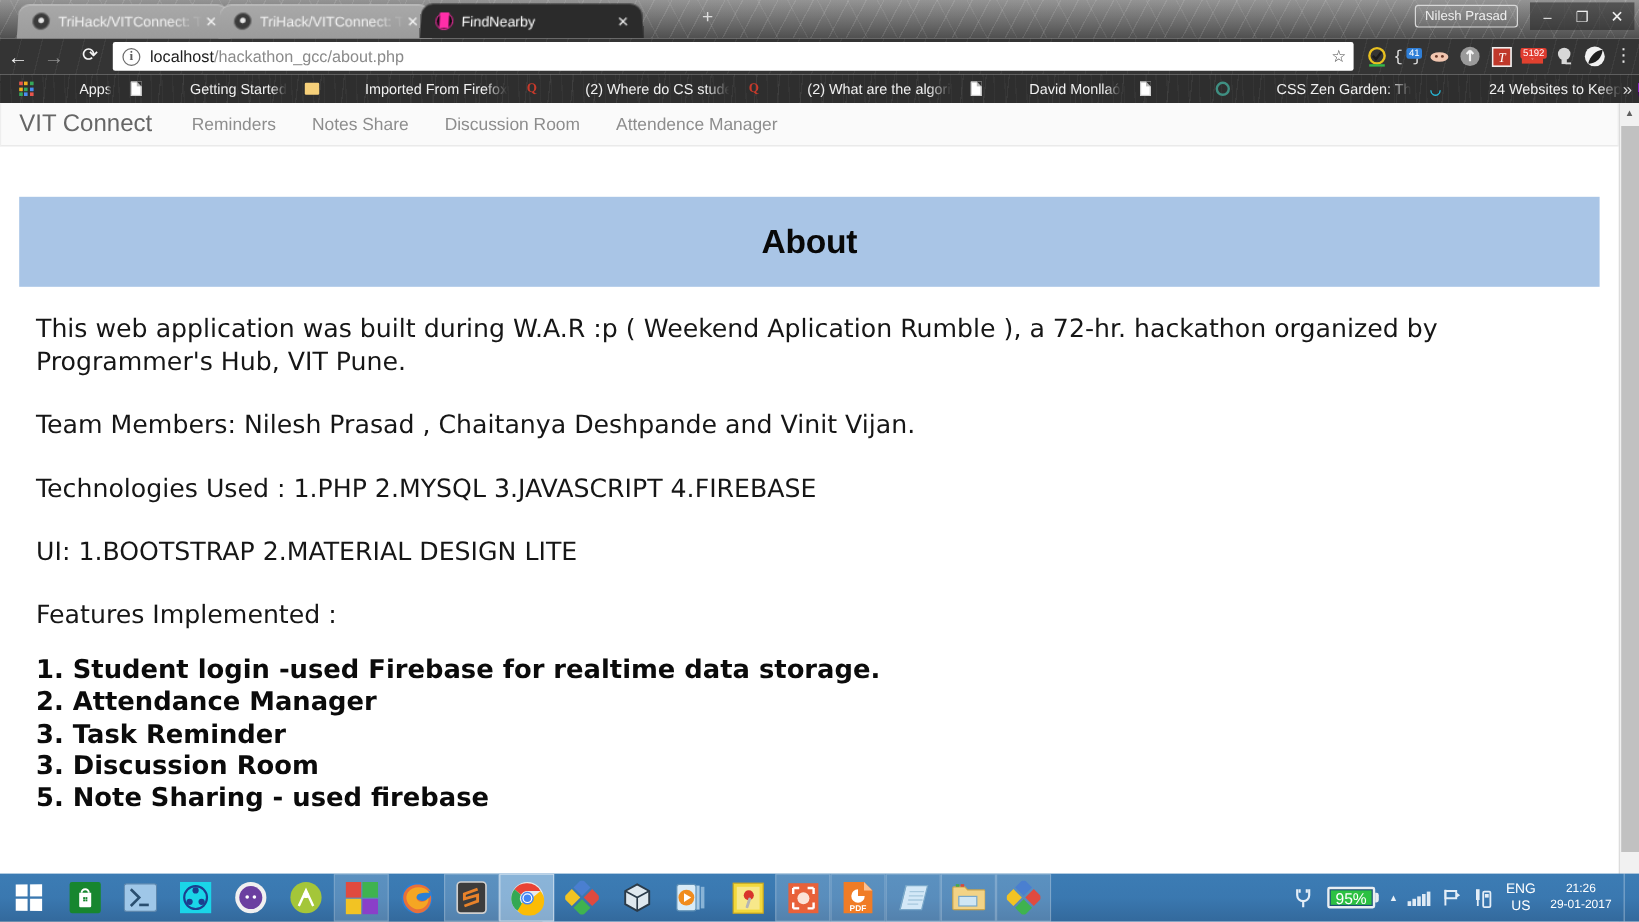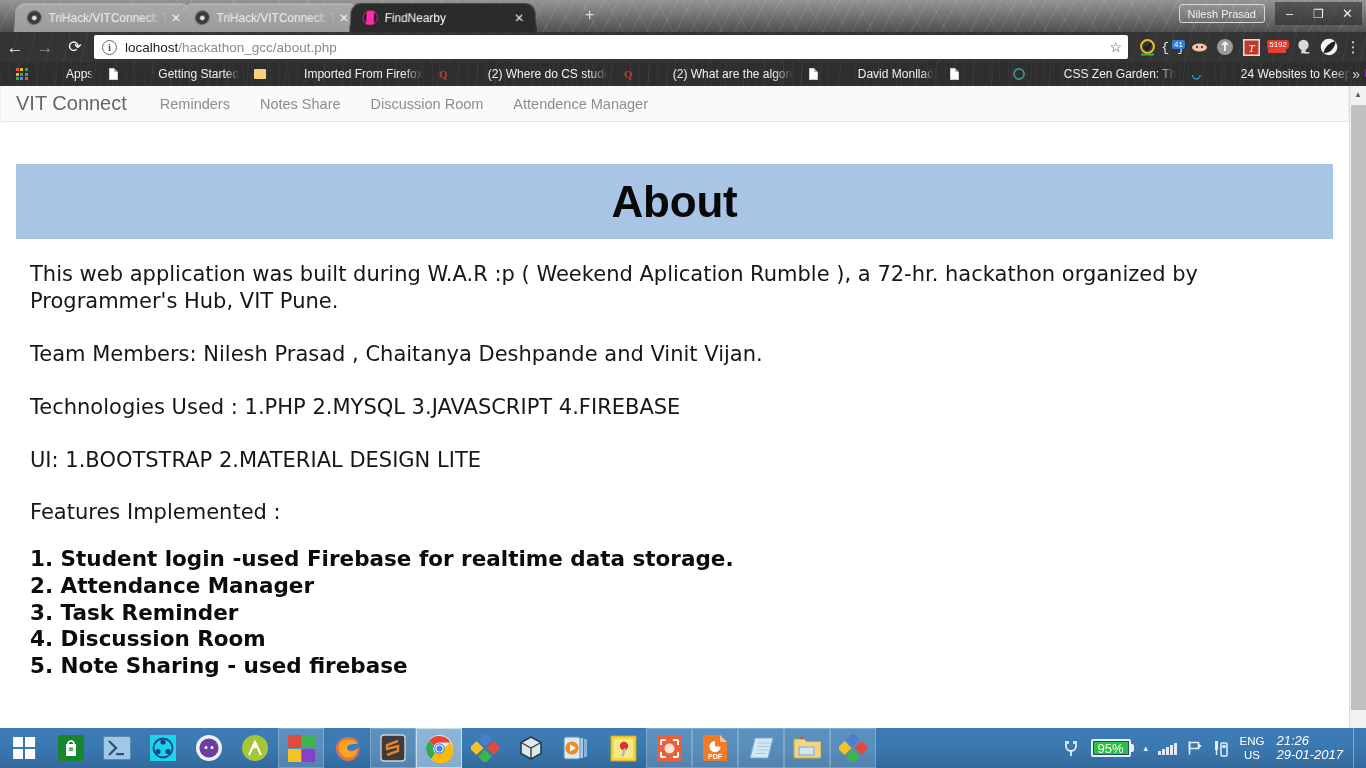--- a/index.html
+++ b/index.html
@@ -218,21 +218,21 @@
   }
 
   .container { padding: 0 16px; }
   .jumbo {
     margin-top: 42px;
     background: #a9c5e6;
     height: 75px;
     display:flex; align-items:center; justify-content:center;
   }
   .jumbo h1 {
-    font-size: 44px;
+    font-size: 28px;
     font-weight: bold;
     color: #080808;
     font-family: "Liberation Sans", sans-serif;
     letter-spacing: -0.2px;
   }
 
   .bodytext {
     margin-top: 22px;
     padding: 0 14px;
     font-family: "DejaVu Sans", sans-serif;
@@ -306,21 +306,21 @@
   }
   .batt-body {
     width:40px;height:18px;border:2px solid #e9eef2;border-radius:2px;
     display:flex;align-items:center;justify-content:center;
     background:#1d4e76; position:relative;
   }
   .batt-fill { position:absolute; left:1px; top:1px; bottom:1px; width:34px; background:#2cc142; }
   .batt-txt { position:relative; z-index:2; font-size:13px; color:#fff; font-weight:normal;}
   .batt-tip { width:3px;height:8px;background:#e9eef2;border-radius:0 2px 2px 0;}
   .plug { color:#dbe8f2; font-size:14px; margin-right:2px; }
-  #clock { text-align:left; color:#fff; font-size:13px; line-height:14px; padding: 0 10px 0 6px; font-style: italic;}
+  #clock { text-align:center; color:#fff; font-size:10px; line-height:14px; padding: 0 10px 0 6px;}
   #lang { text-align:center; color:#fff; font-size:11.5px; line-height:14px; padding: 0 6px;}
   .bars { display:flex; align-items:flex-end; gap:1.5px; height:13px; }
   .bars i { width:2.5px; background:#dfeaf4; display:block;}
   #showdesktop { width:7px; height:40px; border-left:1px solid rgba(255,255,255,.35); }
 </style>
 </head>
 <body>
 
 <div id="browser-window">
 
@@ -510,21 +510,21 @@
           <p>This web application was built during W.A.R :p ( Weekend Aplication Rumble ), a 72-hr. hackathon organized by Programmer's Hub, VIT Pune.</p>
           <p>Team Members: Nilesh Prasad , Chaitanya Deshpande and Vinit Vijan.</p>
           <p>Technologies Used : 1.PHP 2.MYSQL 3.JAVASCRIPT 4.FIREBASE</p>
           <p>UI: 1.BOOTSTRAP 2.MATERIAL DESIGN LITE</p>
           <p>Features Implemented :</p>
 
           <div class="feature-list">
             <div>1. Student login -used Firebase for realtime data storage.</div>
             <div>2. Attendance Manager</div>
             <div>3. Task Reminder</div>
-            <div>4. Discussion Room</div>
+            <div>3. Discussion Room</div>
             <div>5. Note Sharing - used firebase</div>
           </div>
         </div>
       </div>
     </div>
 
     <div id="pagescroll">
       <div class="arrow up">▲</div>
       <div class="thumb"></div>
       <div class="arrow down">▼</div>

